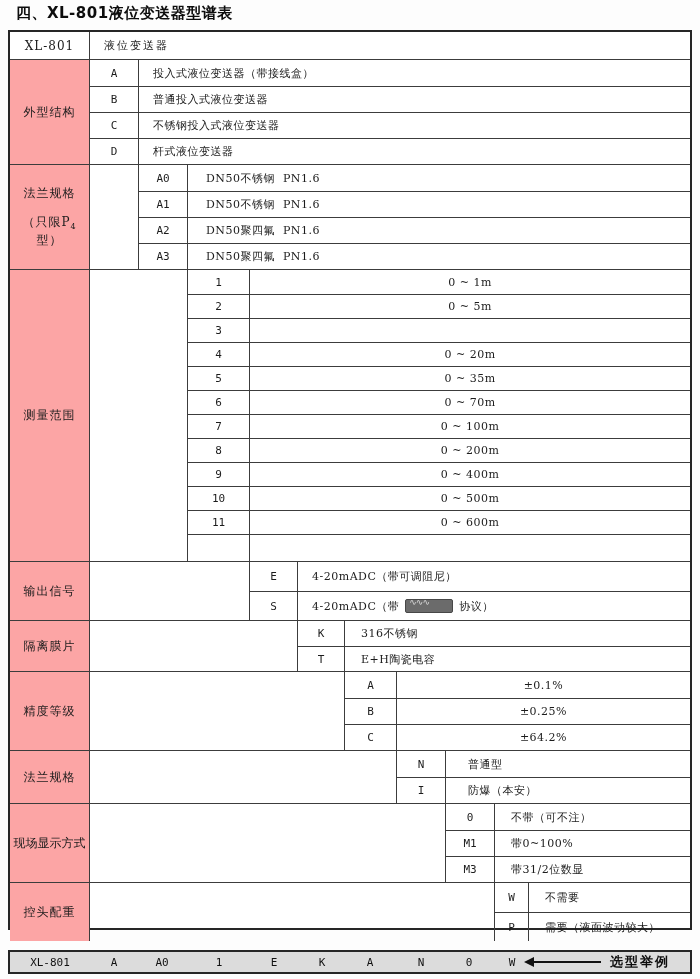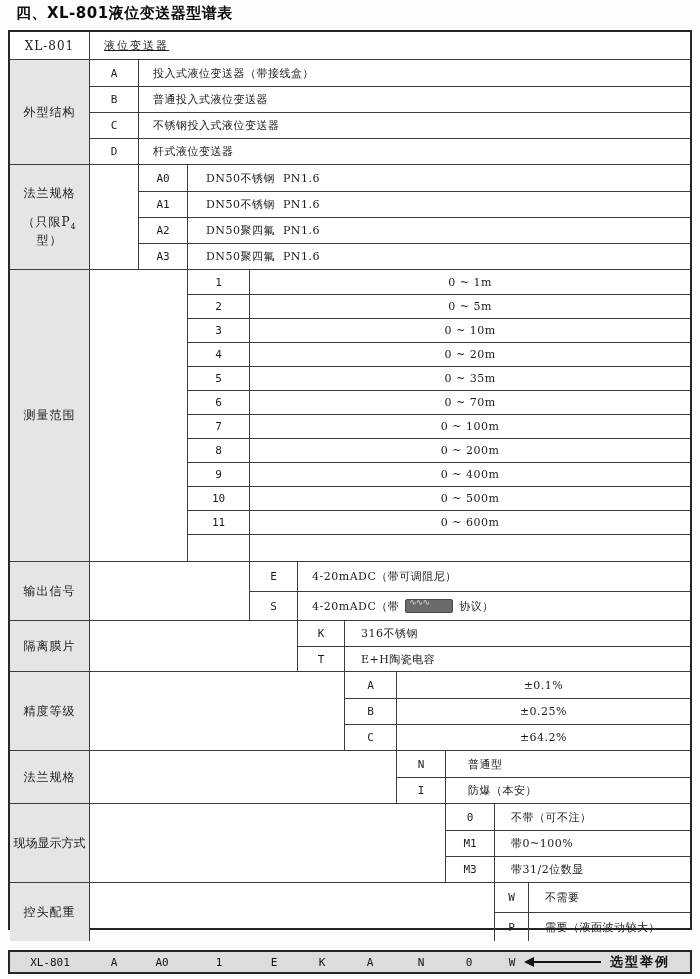--- a/index.html
+++ b/index.html
@@ -15,21 +15,21 @@
   }
   
   .doc-table{
     position:absolute;left:8px;top:30px;width:684px;height:900px;
     border:2px solid #262626;box-sizing:border-box;background:#fff;
     display:flex;flex-direction:column;font-size:11px;
   }
   .section{display:flex;border-top:1px solid #3c3c3c;box-sizing:border-box;}
   .section:first-child{border-top:none;}
   .label-cell{
-    width:80px;flex:0 0 80px;background:#e5e5e5;border-right:1px solid #3c3c3c;
+    width:80px;flex:0 0 80px;background:#fca5a5;border-right:1px solid #3c3c3c;
     box-sizing:border-box;display:flex;flex-direction:column;align-items:center;
     justify-content:center;gap:12px;font-size:12px;letter-spacing:1px;text-align:center;
   }
   .label-cell.white{background:#fff;}
   .spacer{flex:0 0 auto;border-right:1px solid #3c3c3c;box-sizing:border-box;}
   .rows{flex:1 1 auto;display:flex;flex-direction:column;min-width:0;}
   .row{display:flex;border-top:1px solid #3c3c3c;box-sizing:border-box;}
   .row:first-child{border-top:none;}
   .code{
     flex:0 0 auto;border-right:1px solid #3c3c3c;box-sizing:border-box;
@@ -82,21 +82,21 @@
 <body>
 
 <div class="page-title">四、XL-801液位变送器型谱表</div>
 
 <div class="doc-table">
 
   <div class="section h27">
     <div class="label-cell white">XL-801</div>
     <div class="rows">
       <div class="row">
-        <div class="desc pl14" style="letter-spacing:2px;text-decoration:underline;">液位变送器</div>
+        <div class="desc pl14" style="letter-spacing:2px;">液位变送器</div>
       </div>
     </div>
   </div>
 
   <div class="section h26 cw49">
     <div class="label-cell">外型结构</div>
     <div class="rows">
       <div class="row">
         <div class="code">A</div>
         <div class="desc pl14">投入式液位变送器（带接线盒）</div>
@@ -149,21 +149,20 @@
       <div class="row">
         <div class="code">1</div>
         <div class="desc center">0 ~ 1m</div>
       </div>
       <div class="row">
         <div class="code">2</div>
         <div class="desc center">0 ~ 5m</div>
       </div>
       <div class="row">
         <div class="code">3</div>
-        <div class="desc center">0 ~ 10m</div>
       </div>
       <div class="row">
         <div class="code">4</div>
         <div class="desc center">0 ~ 20m</div>
       </div>
       <div class="row">
         <div class="code">5</div>
         <div class="desc center">0 ~ 35m</div>
       </div>
       <div class="row">

